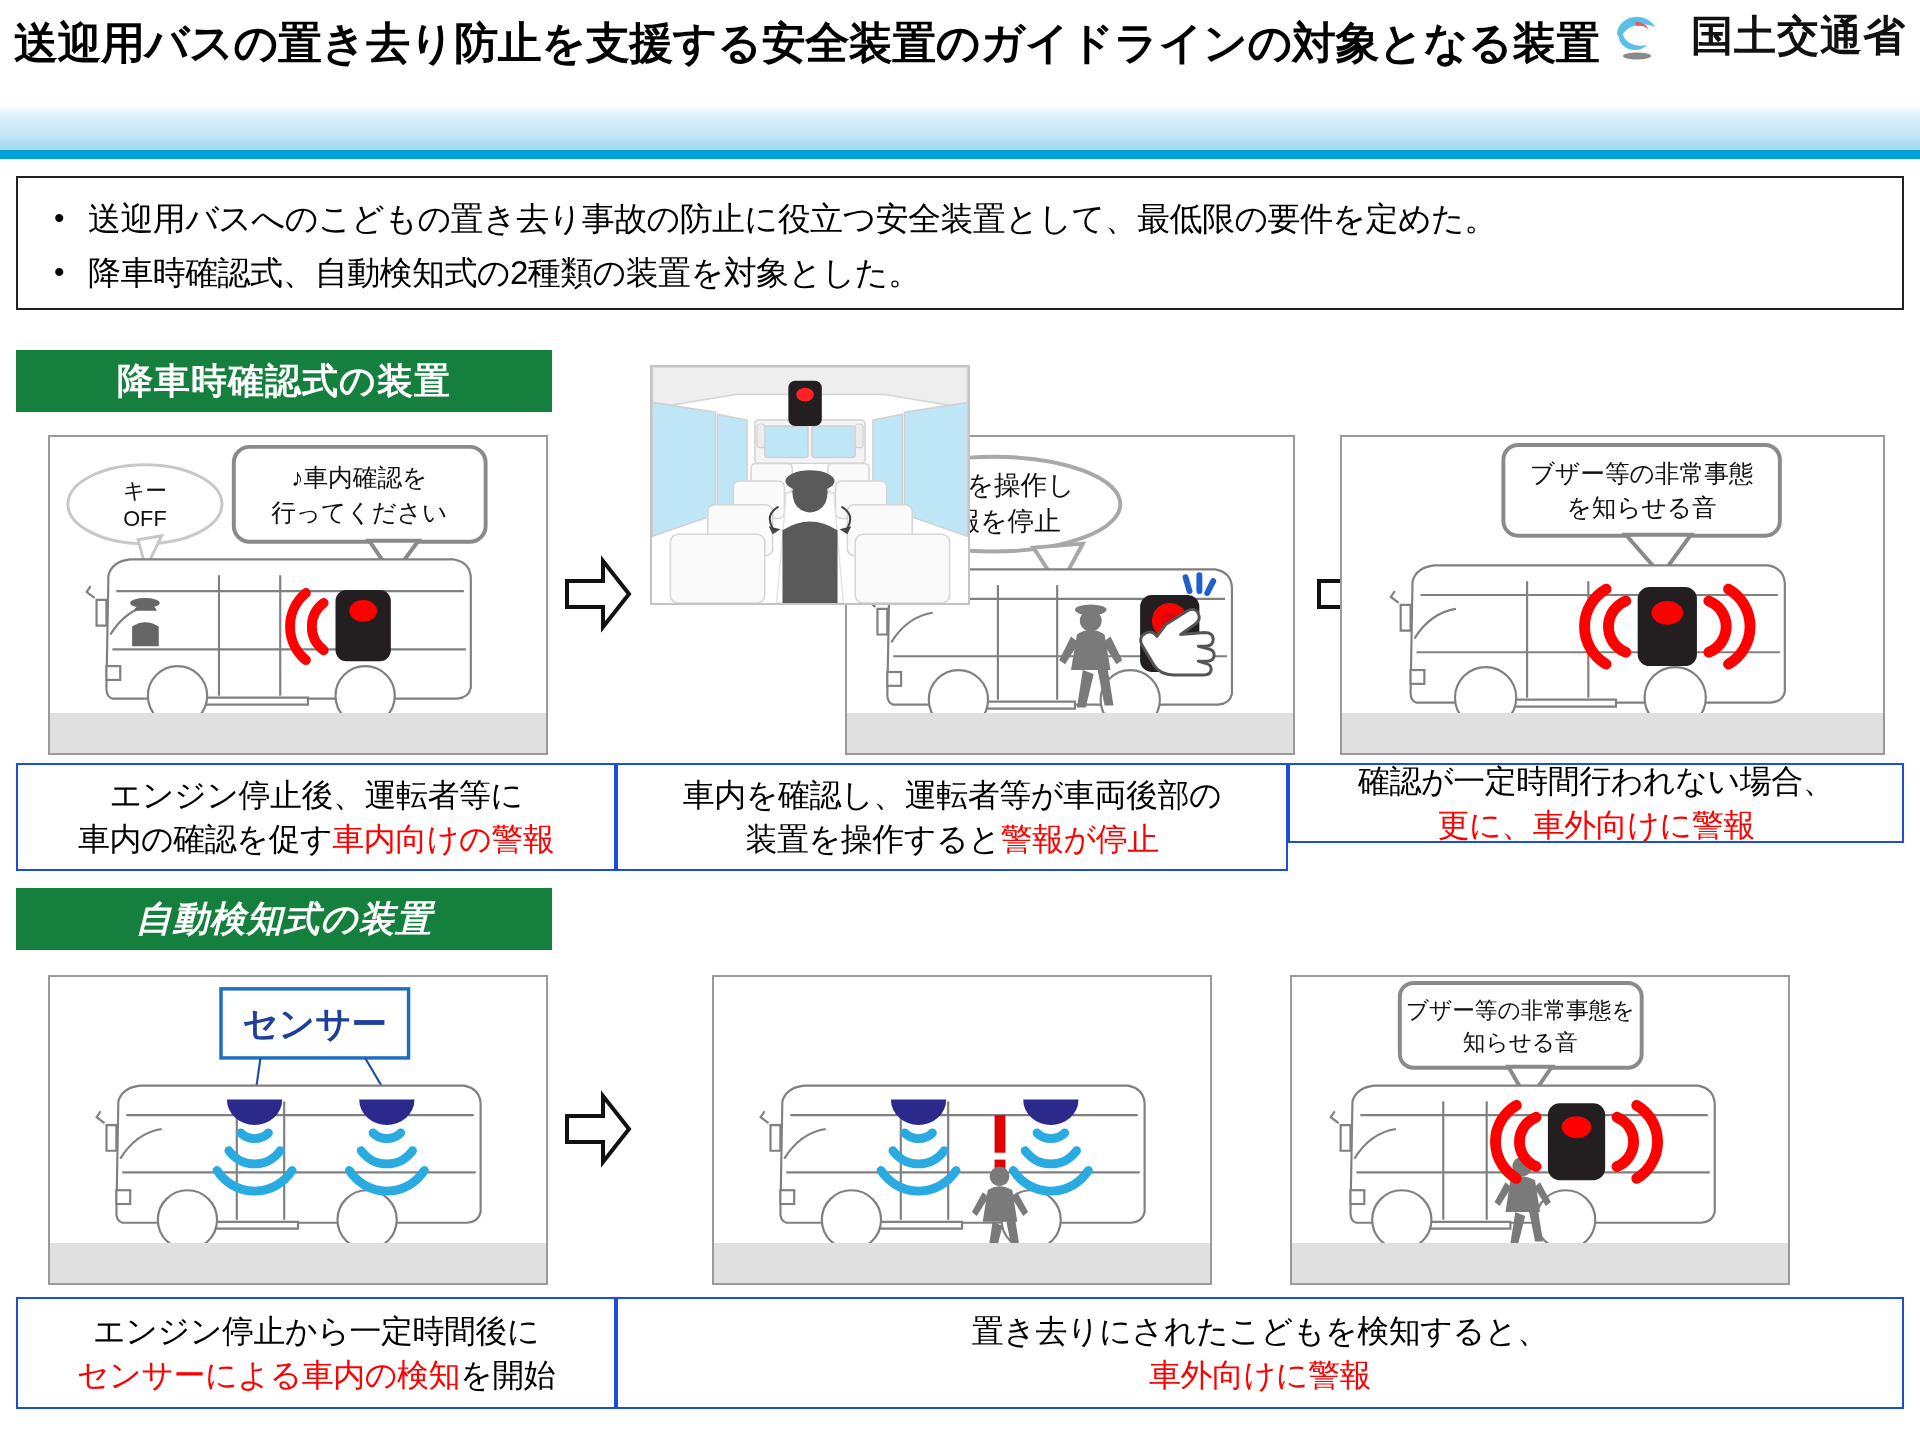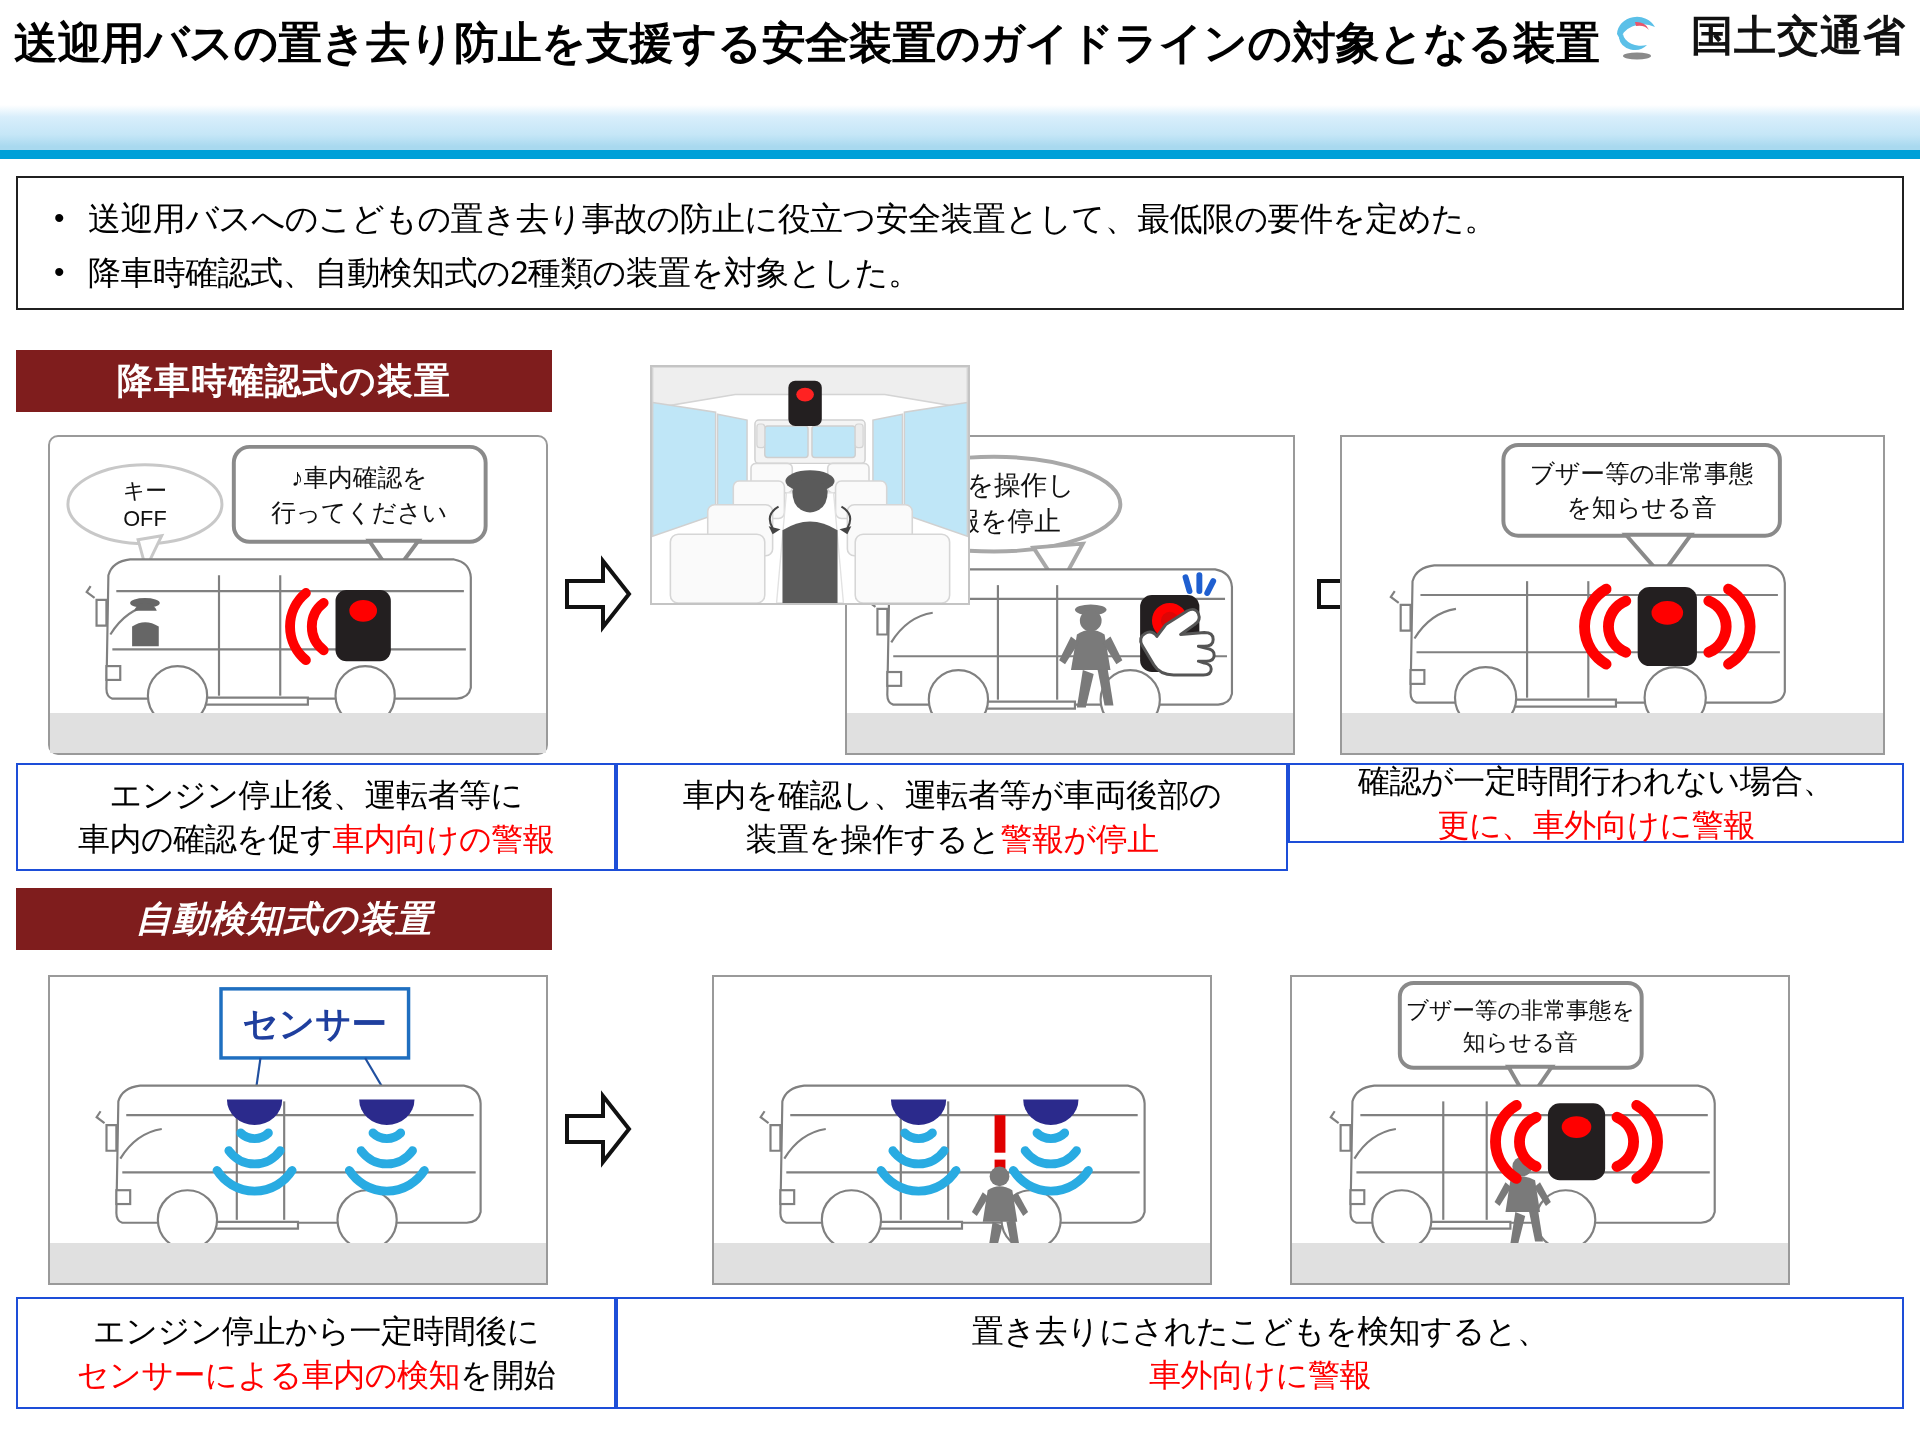--- a/index.html
+++ b/index.html
@@ -42,21 +42,21 @@
   }
   .bullet-row { display:flex; align-items:flex-start; margin-bottom:4px; }
   .bullet-dot {
     width:46px; font-size:30px; line-height:48px; color:#000; text-align:left; padding-left:12px;
   }
   .bullet-text { font-size:33px; line-height:50px; color:#000; white-space:nowrap; letter-spacing:-0.6px;}
 
   
   .sec-head {
     position:absolute; height:62px; width:536px;
-    background:#7f1d1d; color:#fff;
+    background:#15803d; color:#fff;
     display:flex; align-items:center; justify-content:center;
     font-size:36px; font-weight:700; letter-spacing:1px;
   }
   #sec1-head { left:16px; top:350px; }
   #sec2-head { left:16px; top:888px;font-style:italic; }
 
   
   .panelbox { position:absolute; border:2px solid #9a9a9a; background:#fff; }
   .ground { position:absolute; left:0; bottom:0; width:100%; height:40px; background:#e0e0e0; }
 
@@ -107,21 +107,21 @@
     <div class="bullet-text">送迎用バスへのこどもの置き去り事故の防止に役立つ安全装置として、最低限の要件を定めた。</div>
   </div>
   <div class="bullet-row">
     <div class="bullet-dot">•</div>
     <div class="bullet-text">降車時確認式、自動検知式の2種類の装置を対象とした。</div>
   </div>
 </div>
 
 <div class="sec-head" id="sec1-head">降車時確認式の装置</div>
 
-<div class="panelbox" style="left:48px; top:435px; width:500px; height:320px;border-radius:10px;">
+<div class="panelbox" style="left:48px; top:435px; width:500px; height:320px;">
   <div class="ground"></div>
   <svg class="fill" viewBox="0 0 500 320">
 
     <ellipse cx="95" cy="68" rx="78" ry="40" fill="#fff" stroke="#c8c8c8" stroke-width="3"></ellipse>
     <path d="M88 104 L96 133 L112 100 Z" fill="#fff" stroke="#c8c8c8" stroke-width="3"></path>
     <text x="95" y="62" font-family="Liberation Sans, sans-serif" font-size="22" fill="#111" text-anchor="middle">キー</text>
     <text x="95" y="90" font-family="Liberation Sans, sans-serif" font-size="22" fill="#111" text-anchor="middle">OFF</text>
 
     <rect x="185" y="10" width="255" height="96" rx="16" fill="#fff" stroke="#8a8a8a" stroke-width="4"></rect>
     <path d="M322 105 L346 140 L372 105 Z" fill="#fff" stroke="#8a8a8a" stroke-width="4"></path>

